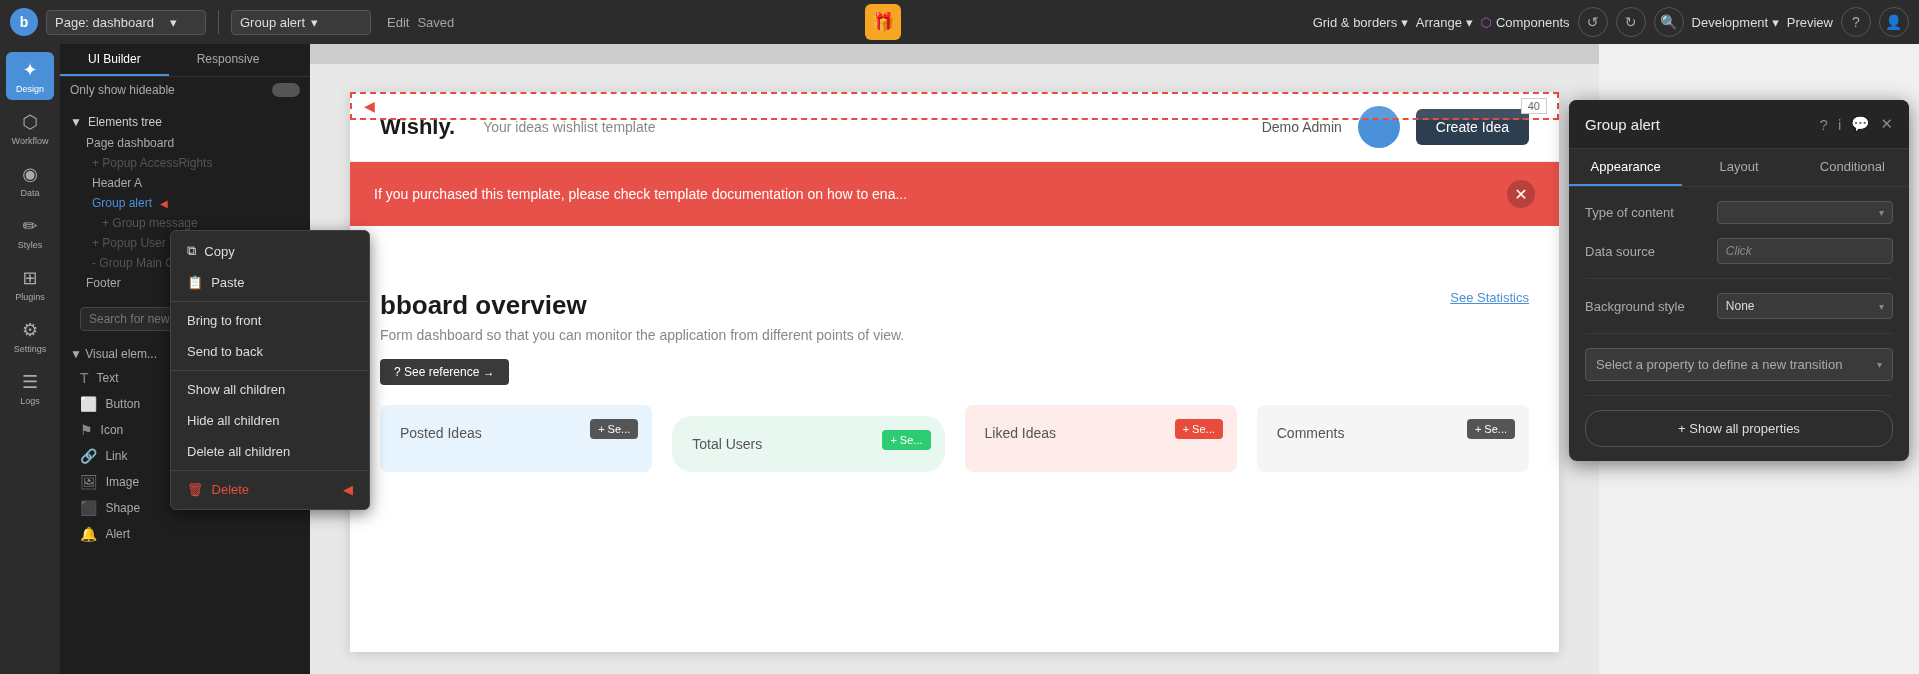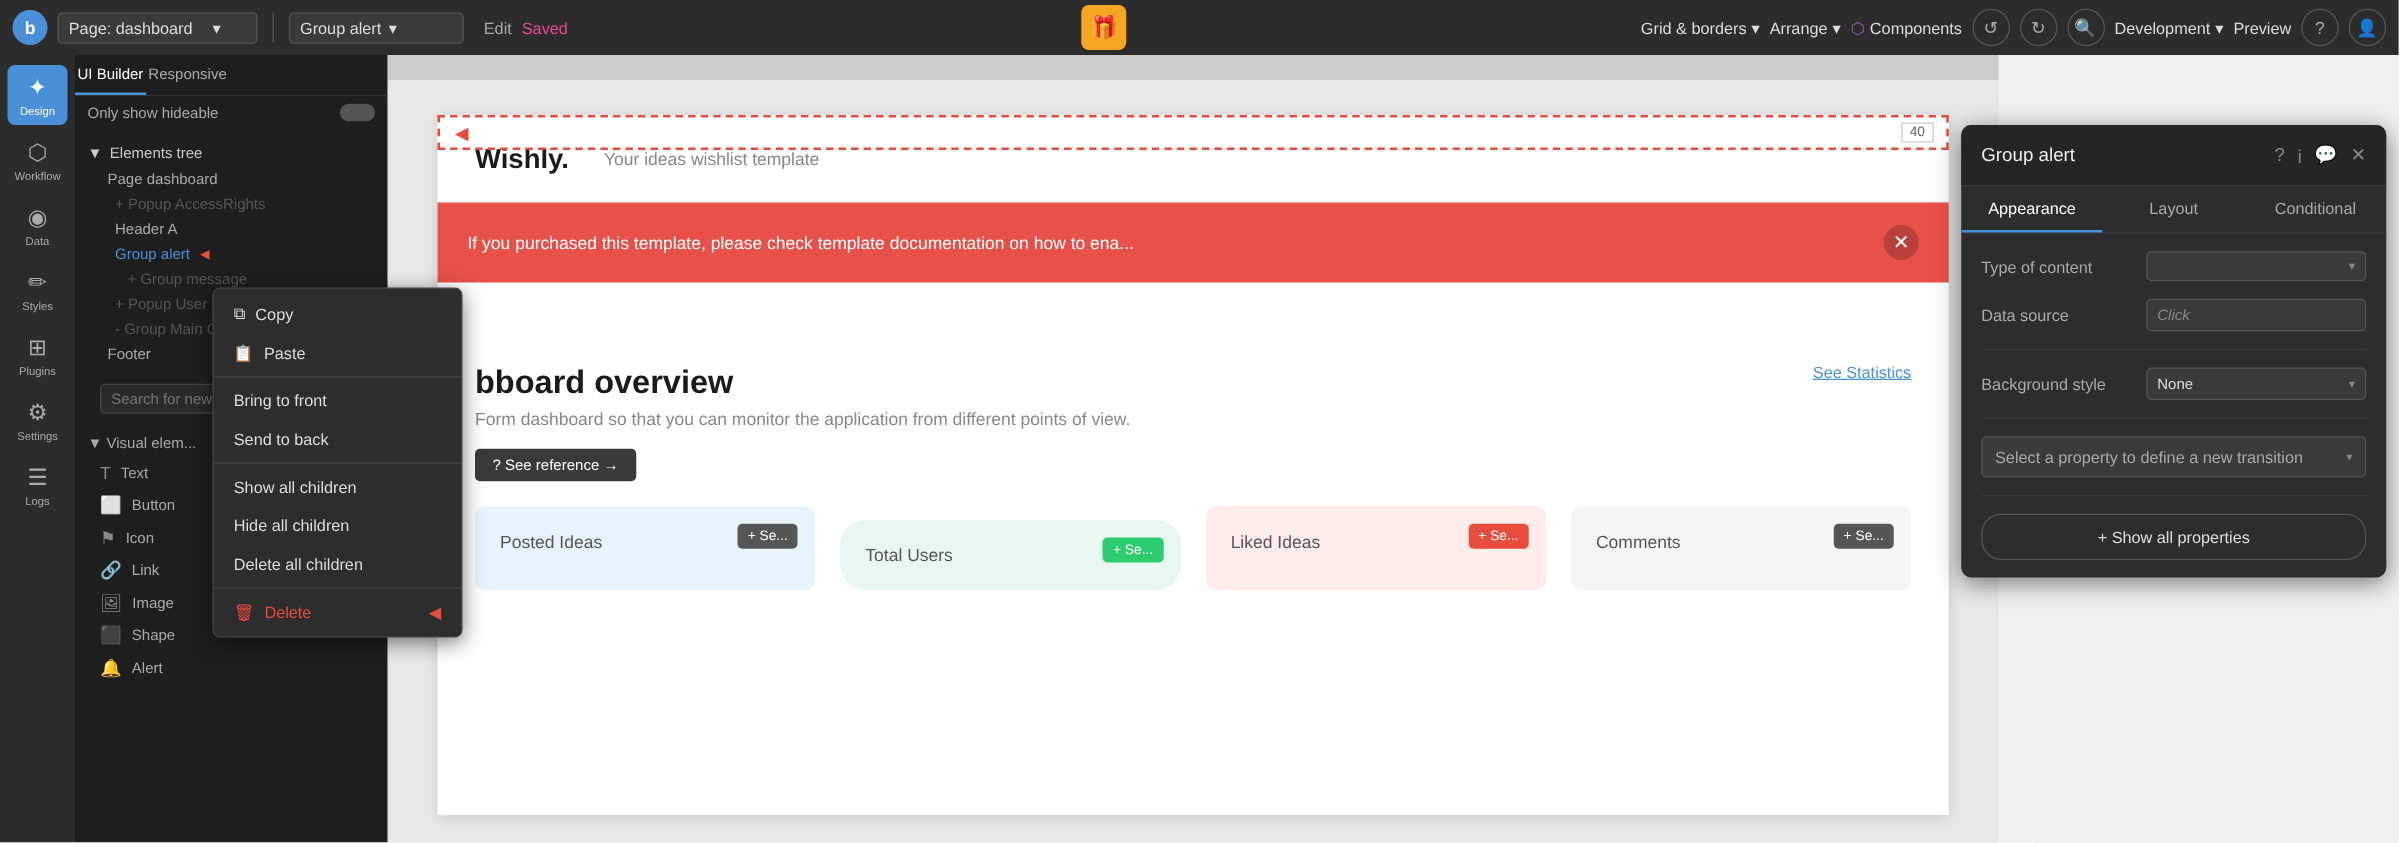--- a/index.html
+++ b/index.html
@@ -41,21 +41,21 @@
       border: 1px solid #555;
       color: #ddd;
       padding: 4px 8px;
       border-radius: 4px;
       display: flex; align-items: center; gap: 6px;
       cursor: pointer;
       font-size: 13px;
       min-width: 140px;
     }
     .topbar-edit { color: #aaa; font-size: 13px; margin-left: 8px; }
-    .topbar-saved { color: #ec4899; font-size: 13px; }
+    .topbar-saved { color: #a3a3a3; font-size: 13px; }
     .topbar-center { flex: 1; display: flex; justify-content: center; }
     .topbar-icon-btn {
       background: #f5a623;
       border-radius: 6px;
       width: 36px; height: 36px;
       display: flex; align-items: center; justify-content: center;
       cursor: pointer;
       color: white; font-size: 18px;
     }
     .topbar-right { display: flex; align-items: center; gap: 8px; }
@@ -117,21 +117,21 @@
       color: #ccc;
       font-size: 12px;
       overflow-y: auto;
       z-index: 40;
     }
     .panel-tabs {
       display: flex;
       border-bottom: 1px solid #333;
     }
     .panel-tab {
-      padding: 8px 2px;
+      padding: 8px 28px;
       cursor: pointer;
       font-size: 12px;
       color: #aaa;
     }
     .panel-tab.active {
       color: #fff;
       border-bottom: 2px solid #4a90d9;
     }
     .panel-section {
       padding: 8px 10px;
@@ -517,20 +517,25 @@
 
     <div style="position:absolute;top:0;left:0;right:0;height:28px;border:2px dashed #e74c3c;display:flex;align-items:center;justify-content:flex-end;padding-right:10px;background:rgba(255,255,255,0.1);">
       <span style="color:#e74c3c;font-size:14px;position:absolute;left:12px;">◀</span>
       <span style="background:white;border:1px solid #ccc;padding:1px 6px;font-size:11px;color:#666;">40</span>
     </div>
 
     <div style="display:flex;align-items:center;justify-content:space-between;padding:0 30px;height:70px;border-bottom:1px solid #eee;margin-top:28px;">
       <div style="display:flex;align-items:center;gap:28px;">
         <span style="font-size:22px;font-weight:bold;color:#1a1a1a;">Wishly.</span>
         <span style="color:#888;font-size:14px;">Your ideas wishlist template</span>
+      </div>
+      <div style="display:flex;align-items:center;gap:16px;">
+        <span style="color:#555;font-size:14px;">Demo Admin</span>
+        <div style="width:42px;height:42px;background:#4a90d9;border-radius:50%;"></div>
+        <div style="background:#2c3e50;color:white;padding:10px 20px;border-radius:6px;font-size:14px;cursor:pointer;">Create Idea</div>
       </div>
     </div>
 
     <div style="background:#e8514a;color:white;padding:18px 24px;font-size:14px;display:flex;align-items:center;justify-content:space-between;">
       <span>If you purchased this template, please check template documentation on how to ena...</span>
       <button style="background:rgba(0,0,0,0.2);border:none;color:white;width:28px;height:28px;border-radius:50%;cursor:pointer;font-size:16px;">✕</button>
     </div>
 
     <div style="padding:20px 30px;">
       <div style="position:relative;">

